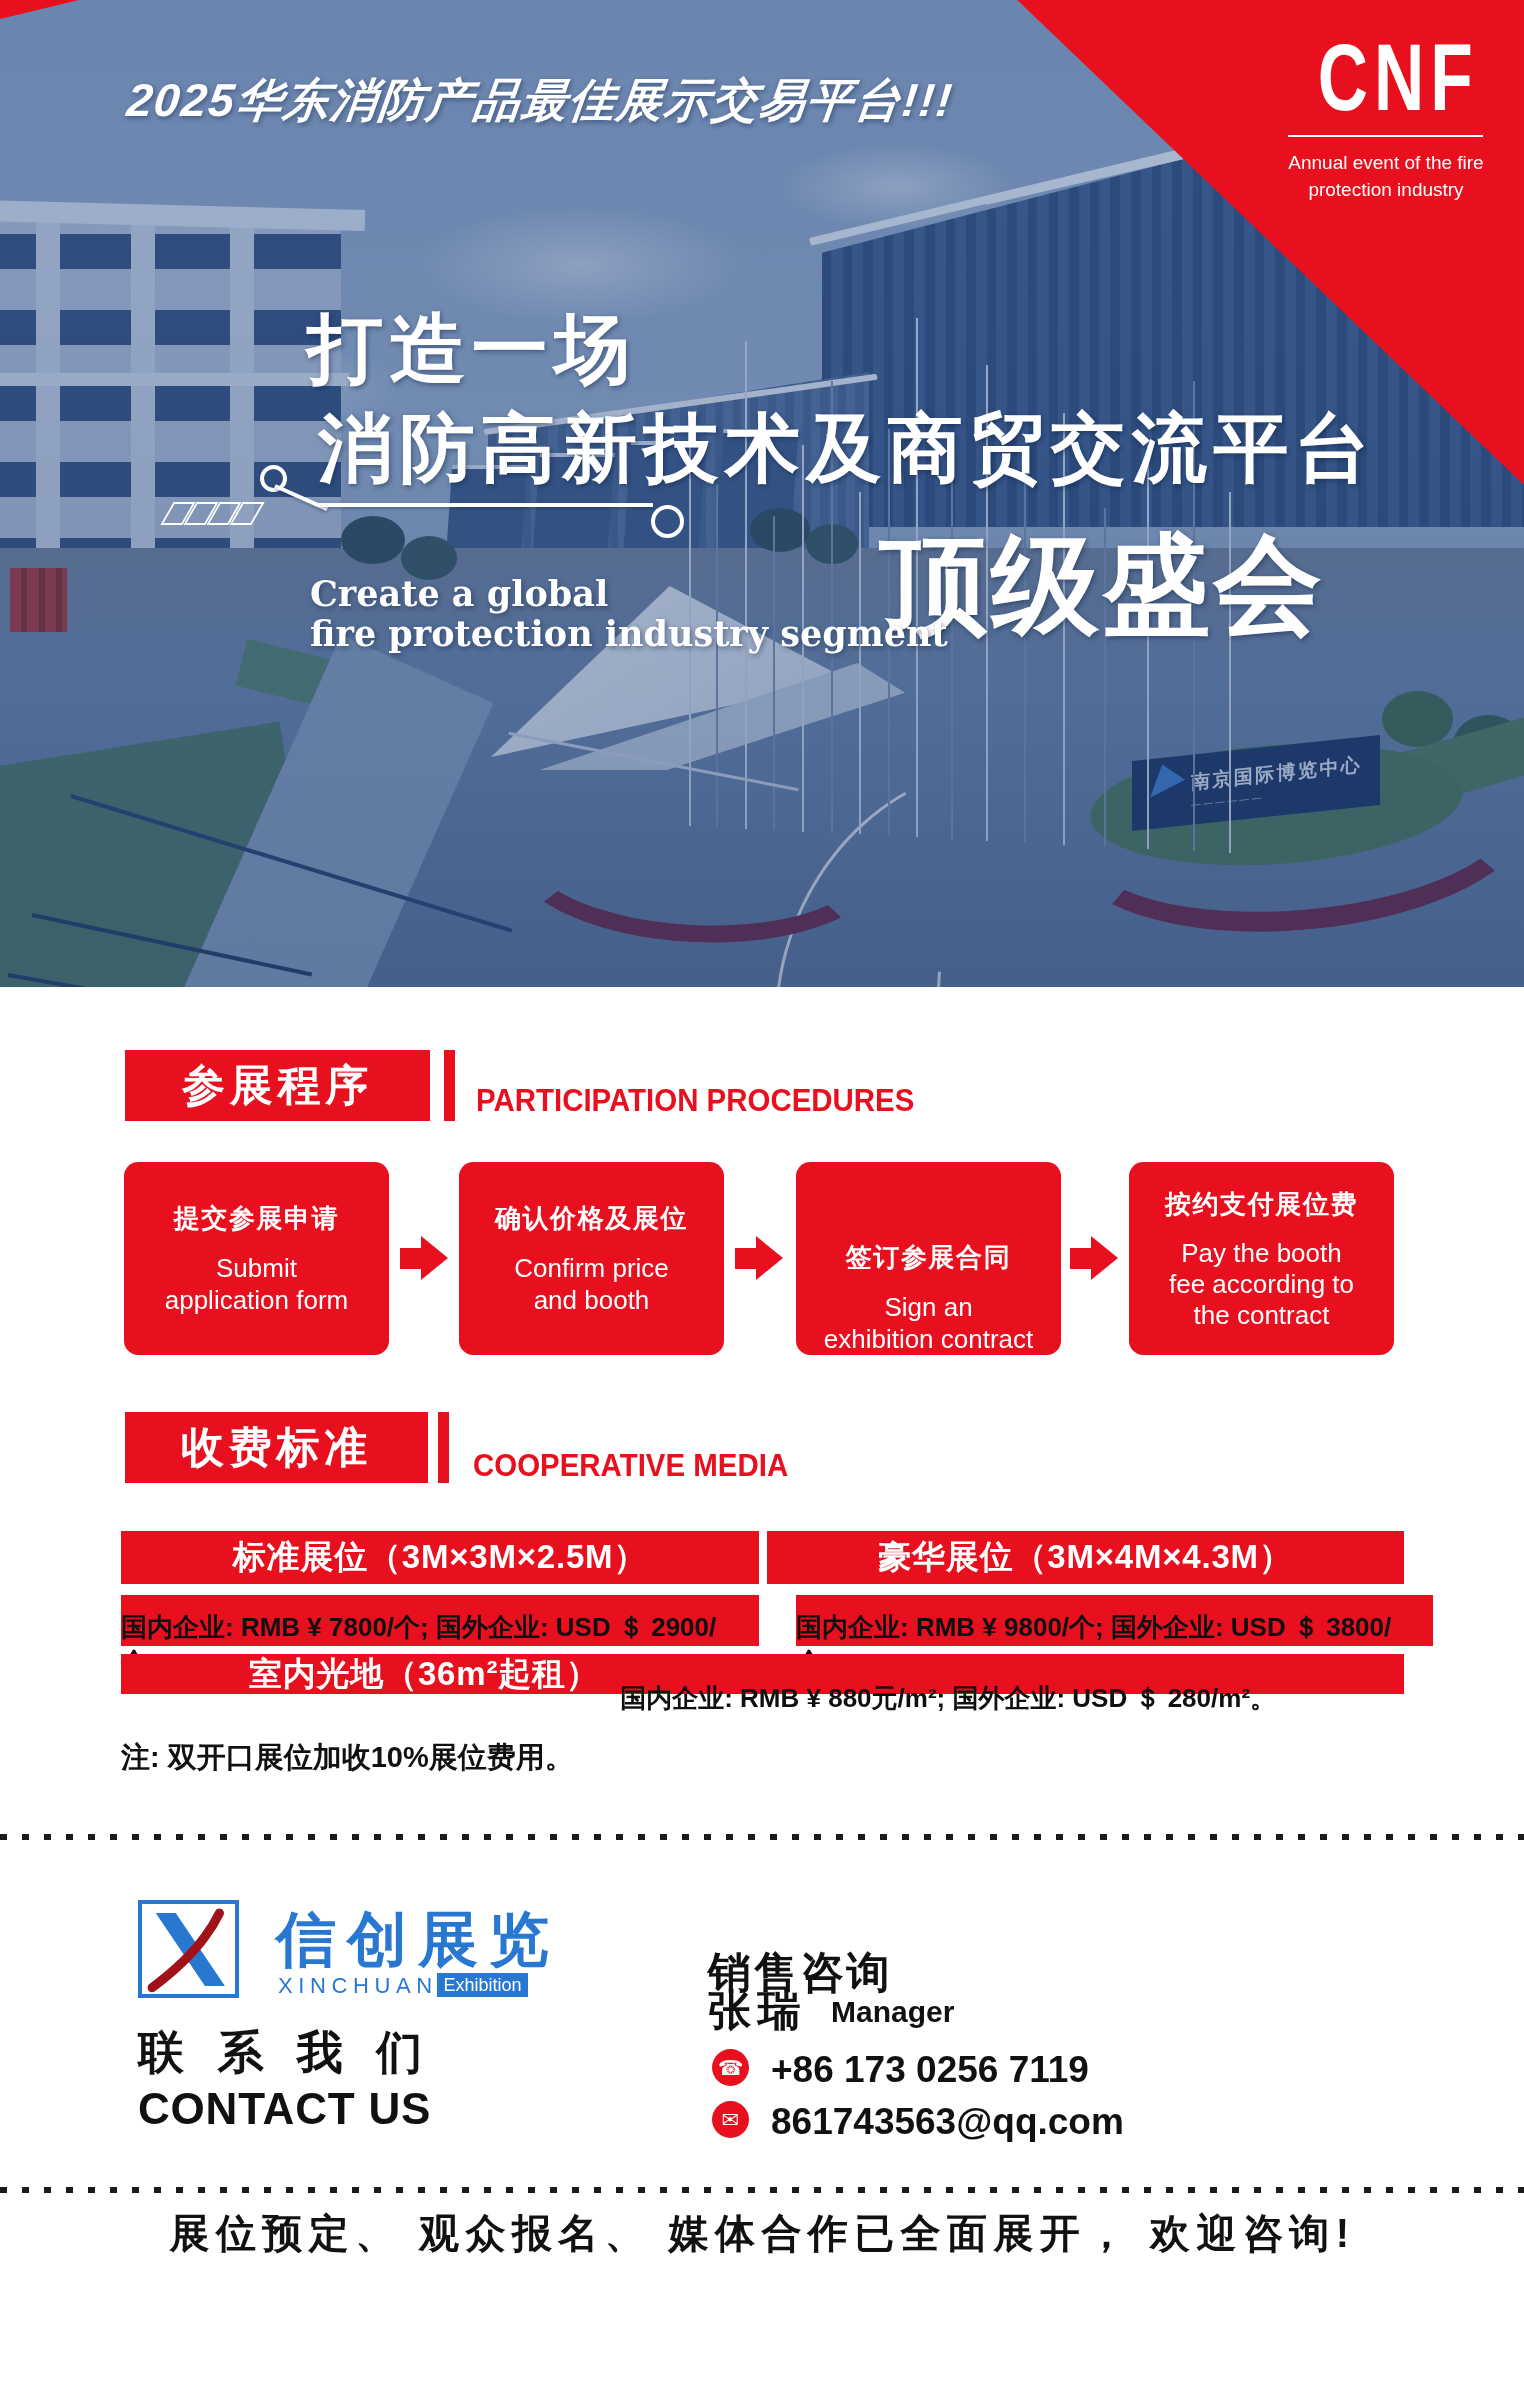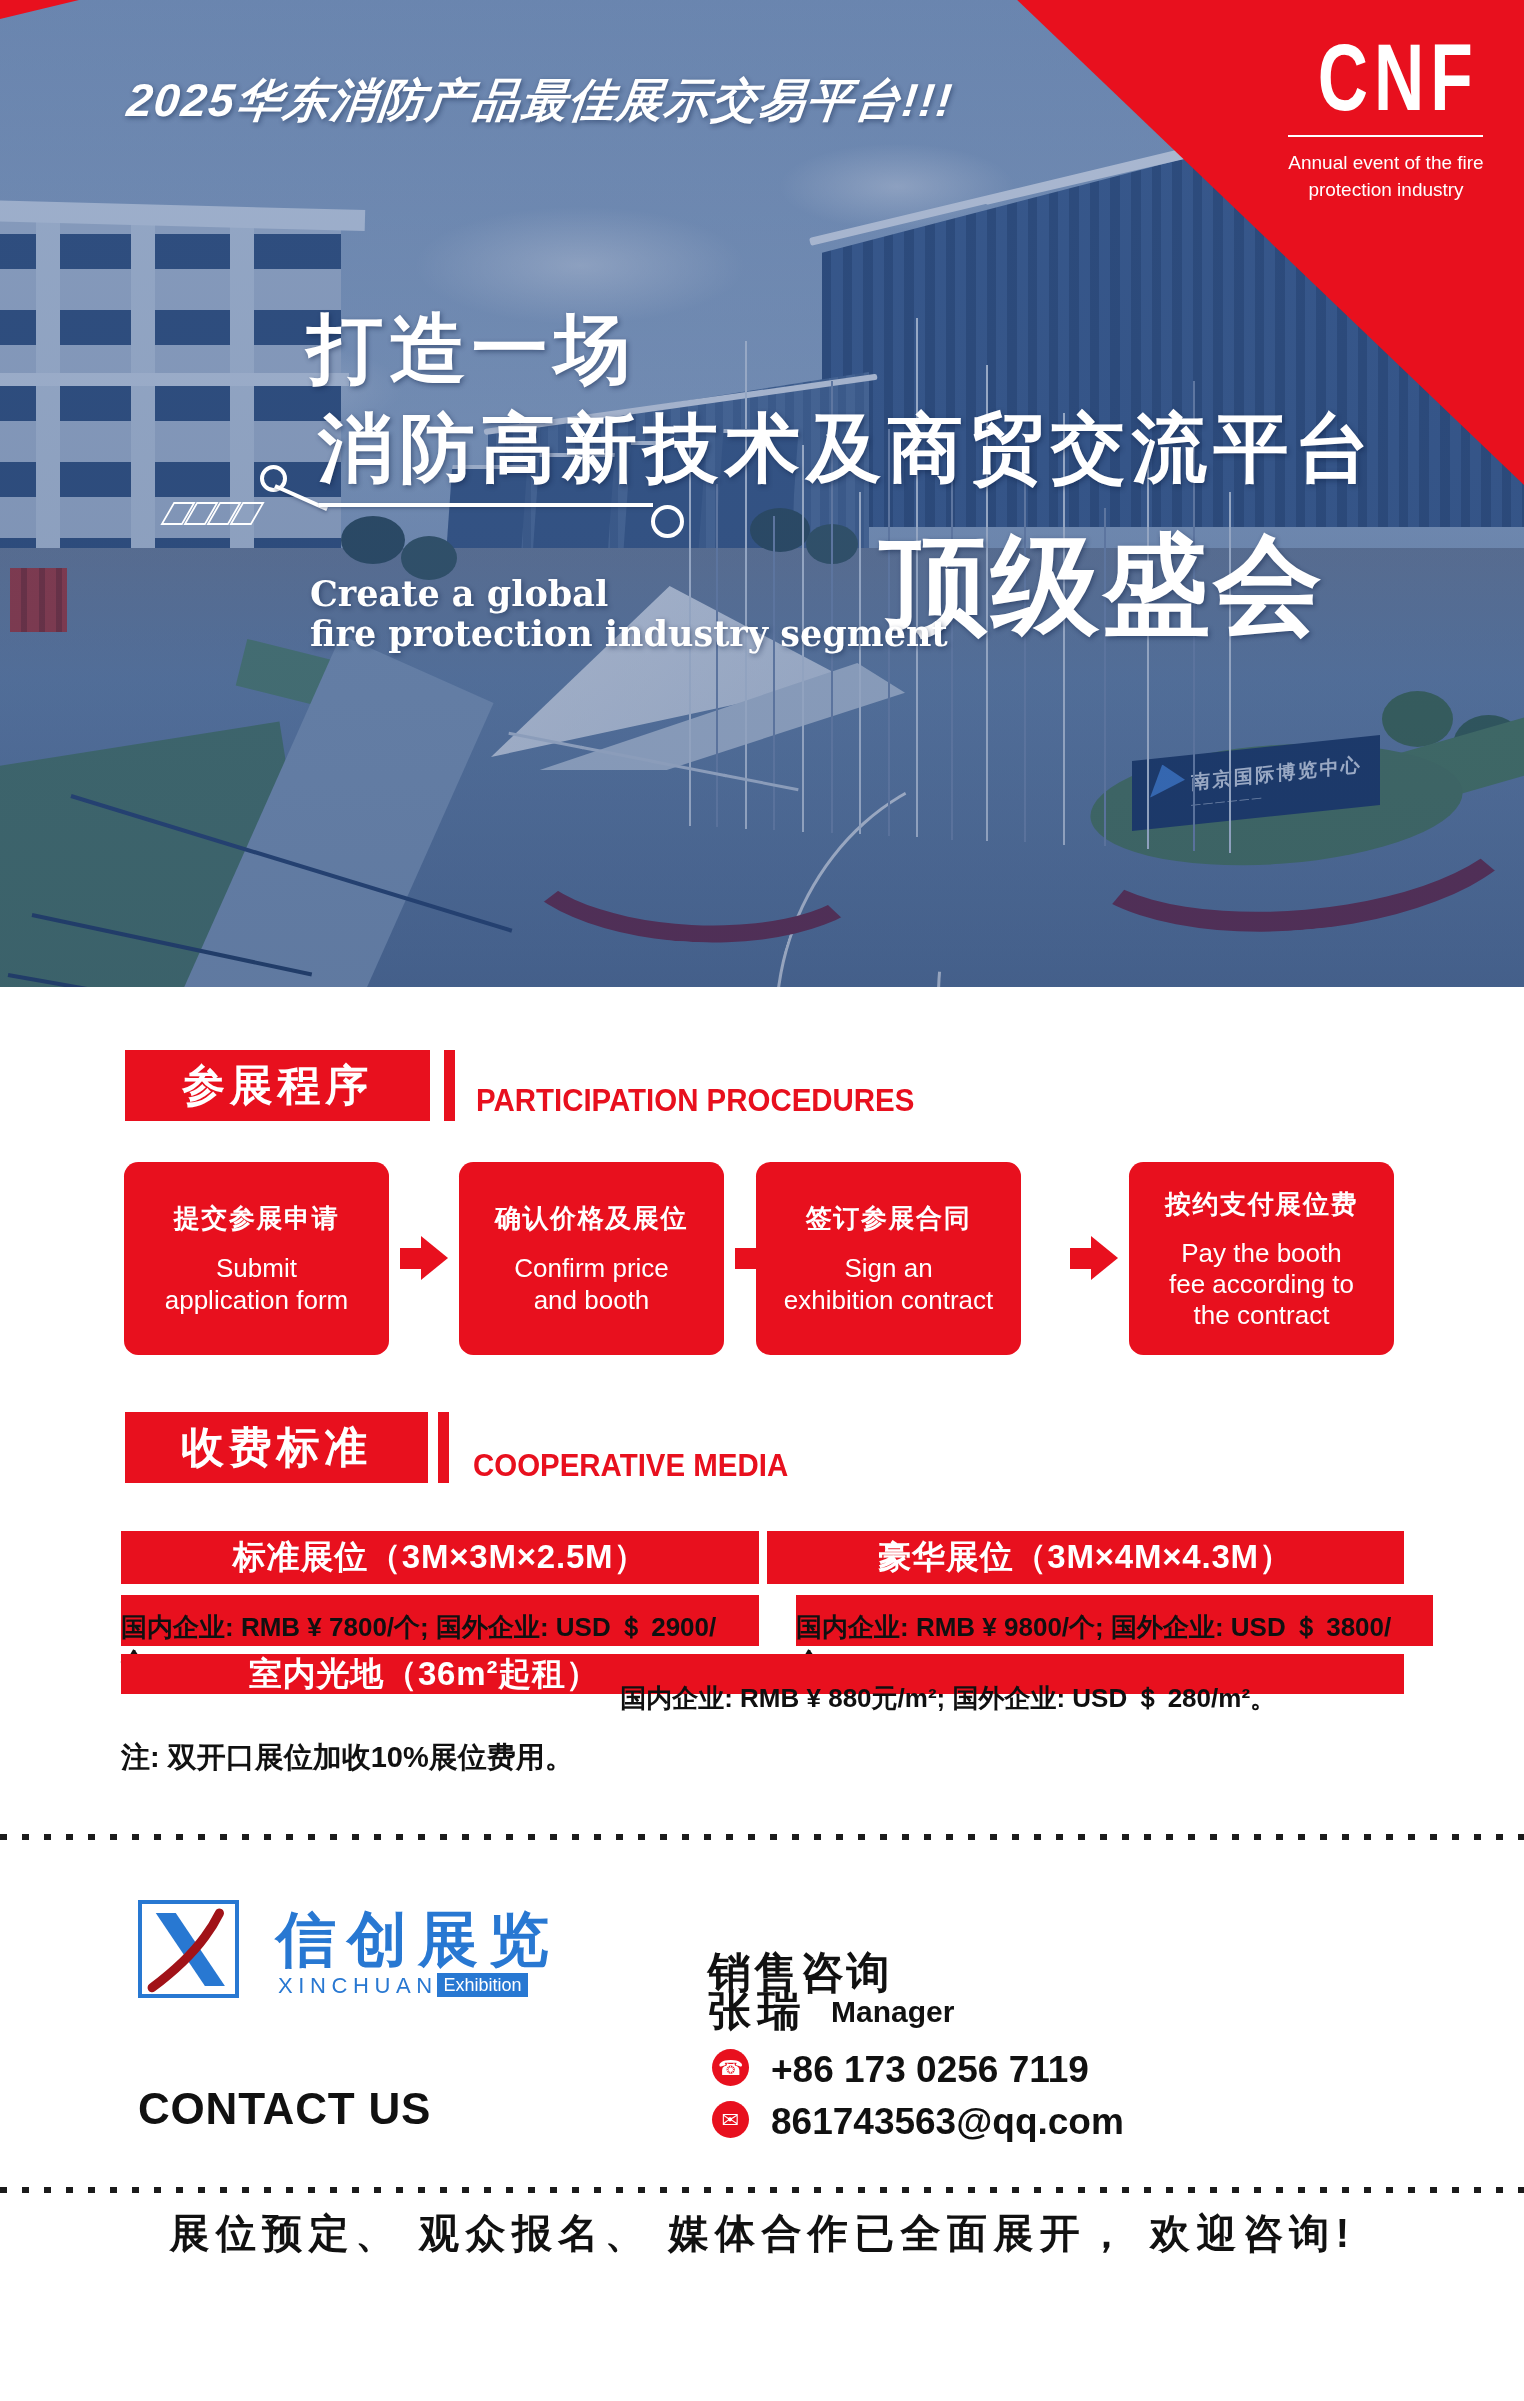--- a/index.html
+++ b/index.html
@@ -263,21 +263,21 @@
     </div>
   <div class="step" style="left:459px;">
     <div class="step-cn">确认价格及展位</div>
     <div class="step-en">Confirm price
 and booth</div>
   </div>
   <div class="arrow" style="left:735px;">
       <div class="tail"></div>
       <div class="head"></div>
     </div>
-  <div class="step" style="left:756px;">
+  <div class="step" style="left:796px;justify-content:flex-end;">
     <div class="step-cn">签订参展合同</div>
     <div class="step-en">Sign an
 exhibition contract</div>
   </div>
   <div class="arrow" style="left:1070px;">
       <div class="tail"></div>
       <div class="head"></div>
     </div>
   <div class="step" style="left:1129px;">
     <div class="step-cn">按约支付展位费</div>
@@ -315,20 +315,21 @@
   <div class="logo-square">
     <svg width="93" height="91" viewBox="0 0 100 100">
       <polygon points="14,10 36,10 90,90 68,90" fill="#2878d2"></polygon>
       <path d="M10,92 C34,74 52,58 68,36 C74,28 80,18 84,10" fill="none" stroke="#a11218" stroke-width="10" stroke-linecap="round"></path>
     </svg>
   </div>
   <div class="logo-cn">信创展览</div>
   <div class="logo-en">XINCHUANG</div>
   <div class="logo-badge">Exhibition</div>
 
+  <div class="contact-cn">联 系 我 们</div>
   <div class="contact-en">CONTACT  US</div>
 
   <div class="sales">销售咨询</div>
   <div class="person">张瑞</div>
   <div class="role">Manager</div>
 
   <div class="cicon" style="top:2049px;">
       <span>☎</span>
     </div>
   <div class="cline" style="top:2049px;">+86 173 0256 7119</div>

